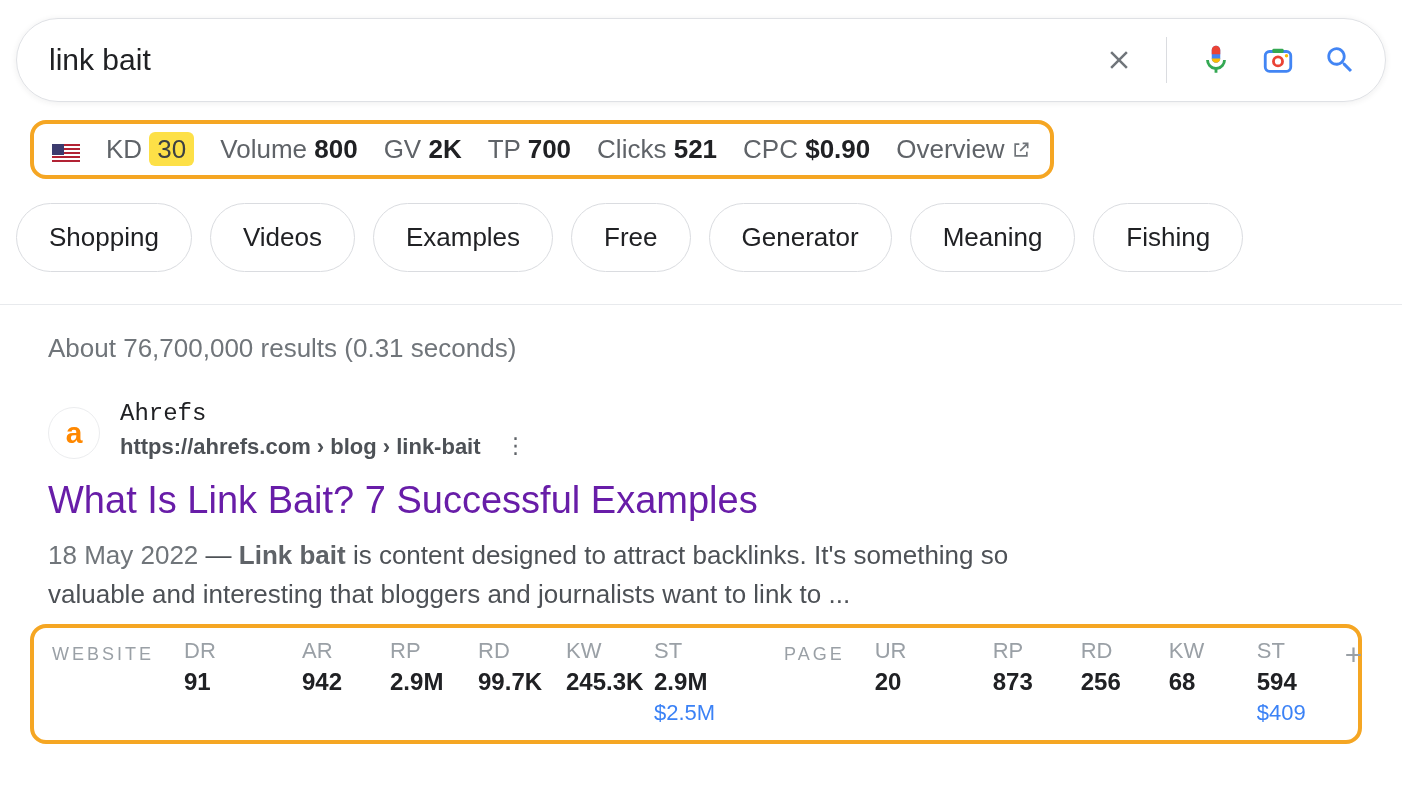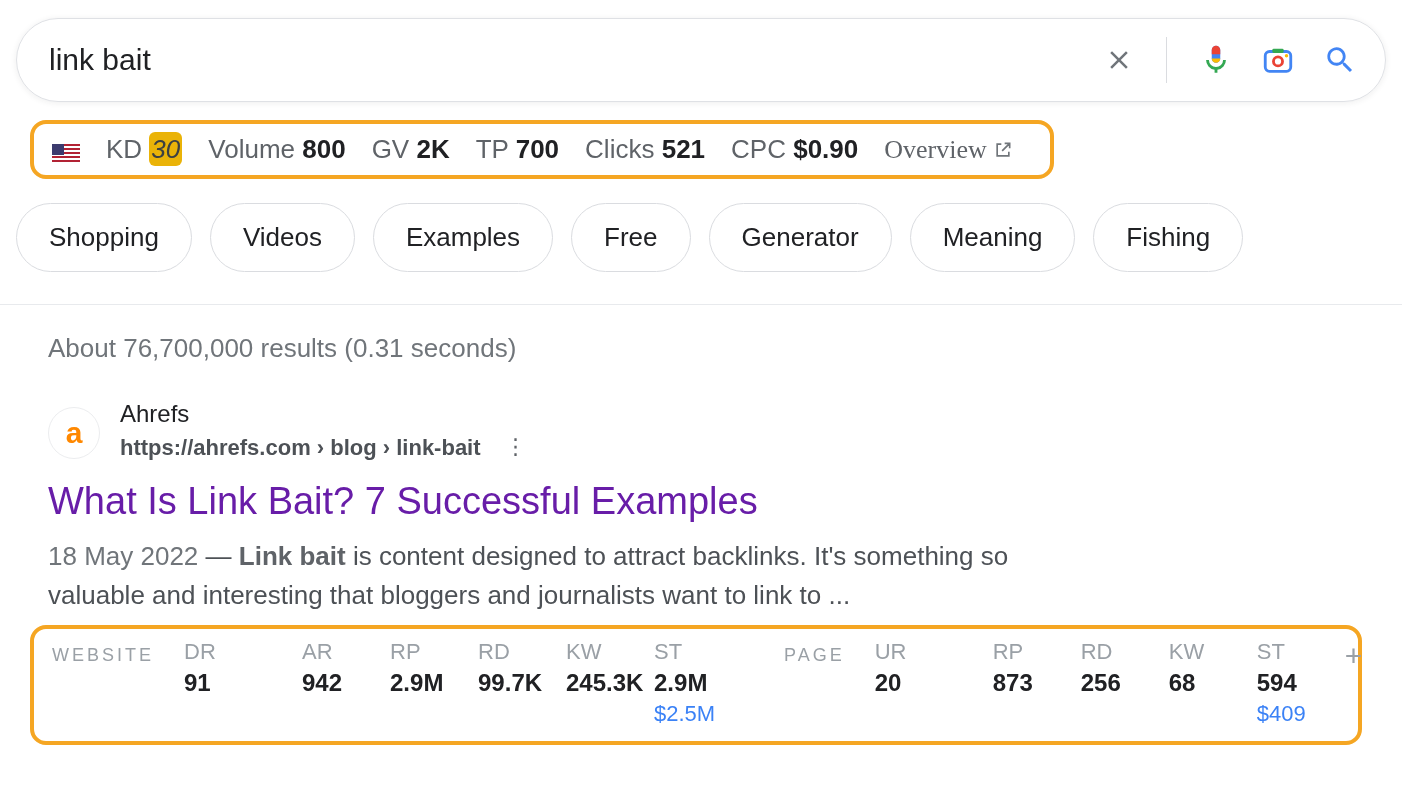--- a/index.html
+++ b/index.html
@@ -33,29 +33,28 @@
     padding: 10px 18px;
     display: flex;
     align-items: center;
     gap: 26px;
     font-size: 26px;
     color: #5f6368;
     width: 1024px;
   }
   .seo-bar .flag { width: 28px; height: 20px; display:inline-block; }
   .seo-bar .kd-badge {
-    background: #eab308;
+    background: #fde047;
     color: #3c4043;
-    padding: 2px 2px;
+    padding: 2px 8px;
     border-radius: 6px;
     font-weight: 500;
-    font-style: italic;
   }
   .seo-bar .metric b { color: #202124; font-weight: 700; }
-  .seo-bar .overview { display: flex; align-items: center; gap: 6px; font-family: Liberation Serif, serif; }
+  .seo-bar .overview { display: flex; align-items: center; gap: 6px; }
 
   .chips {
     margin: 24px 16px 0 16px;
     display: flex;
     gap: 18px;
     overflow: hidden;
   }
   .chip {
     border: 1px solid #dadce0;
     border-radius: 36px;
@@ -79,21 +78,21 @@
   }
   .result-header { display: flex; align-items: center; gap: 20px; }
   .favicon {
     width: 52px; height: 52px;
     border: 1px solid #ecedef;
     border-radius: 50%;
     background: #fff;
     display: flex; align-items: center; justify-content: center;
     font-weight: 700; font-size: 30px; color: #ff8800;
   }
-  .result-site { font-size: 24px; color: #202124; }
+  .result-site { font-size: 24px; color: #202124; font-family: Liberation Mono, monospace; }
   .result-url { font-size: 22px; color: #4d5156; margin-top: 2px; font-weight: bold; }
   .result-title {
     margin-top: 14px;
     font-size: 38px;
     color: #681da8;
     font-weight: 400;
   }
   .result-snippet {
     margin-top: 14px;
     font-size: 26px;

